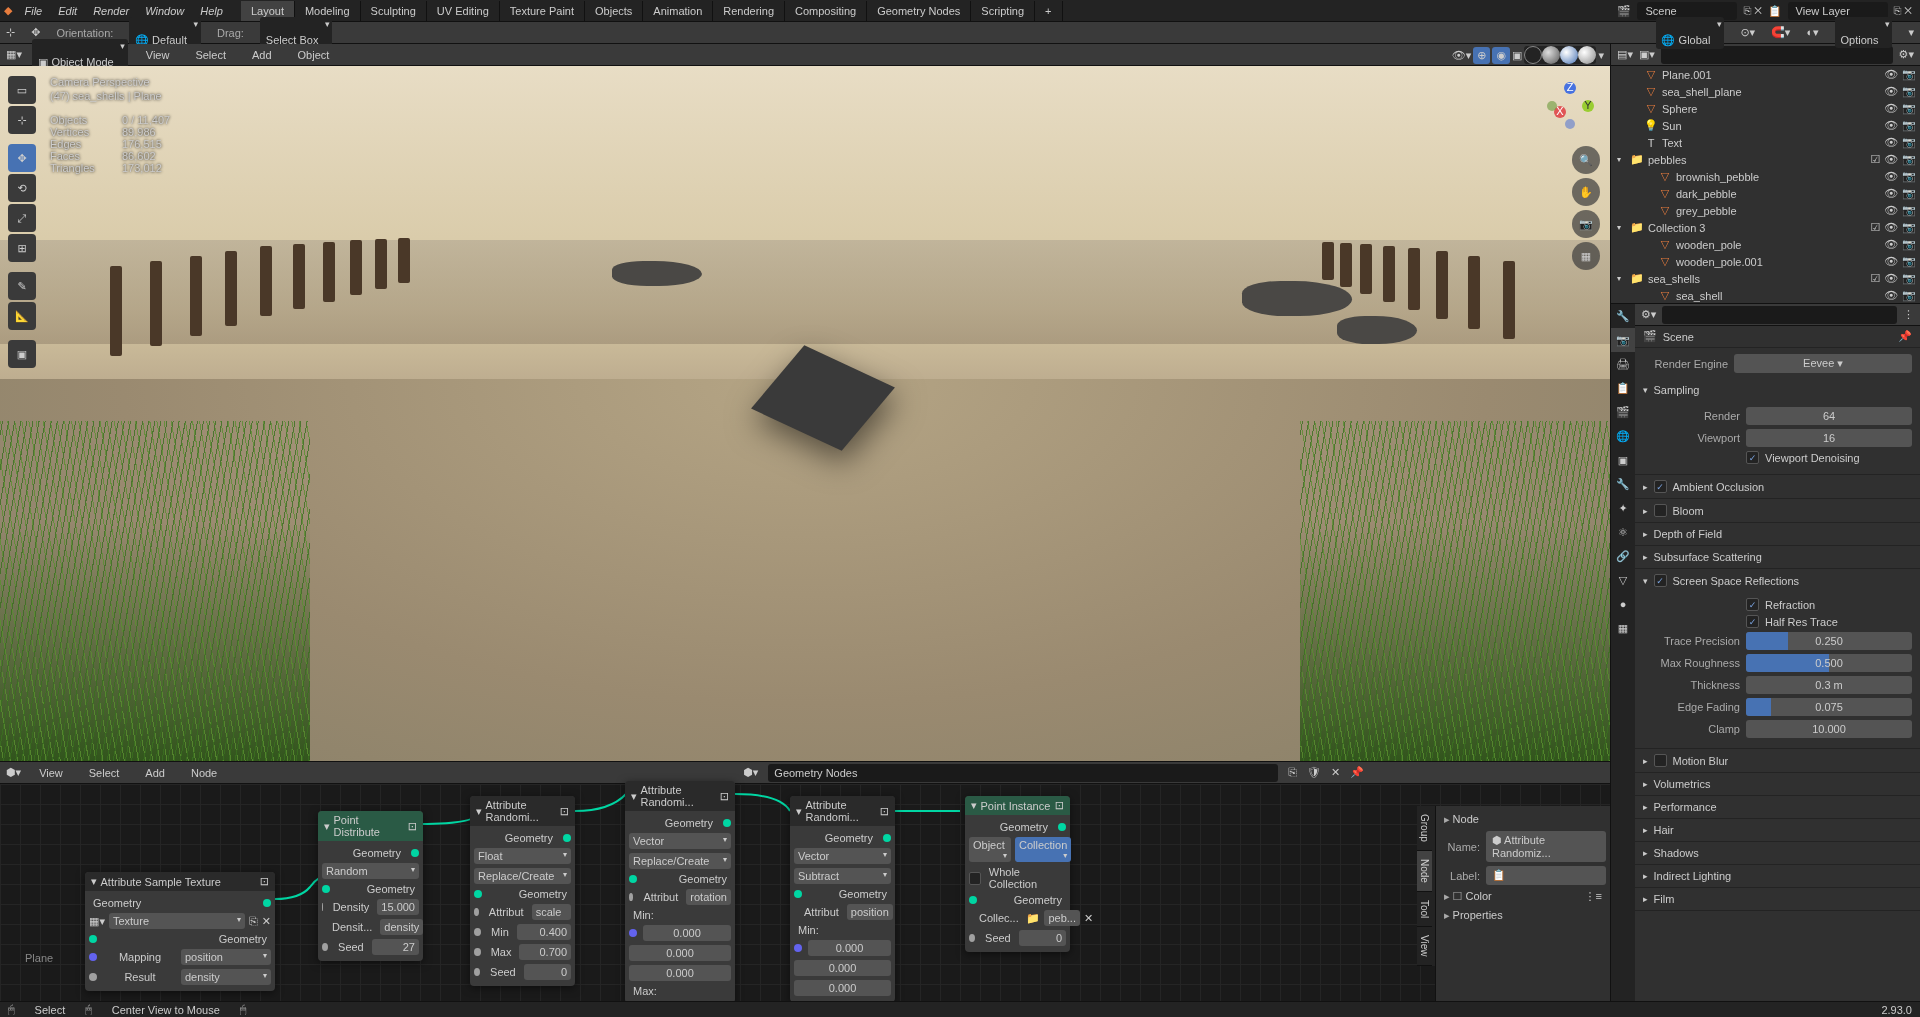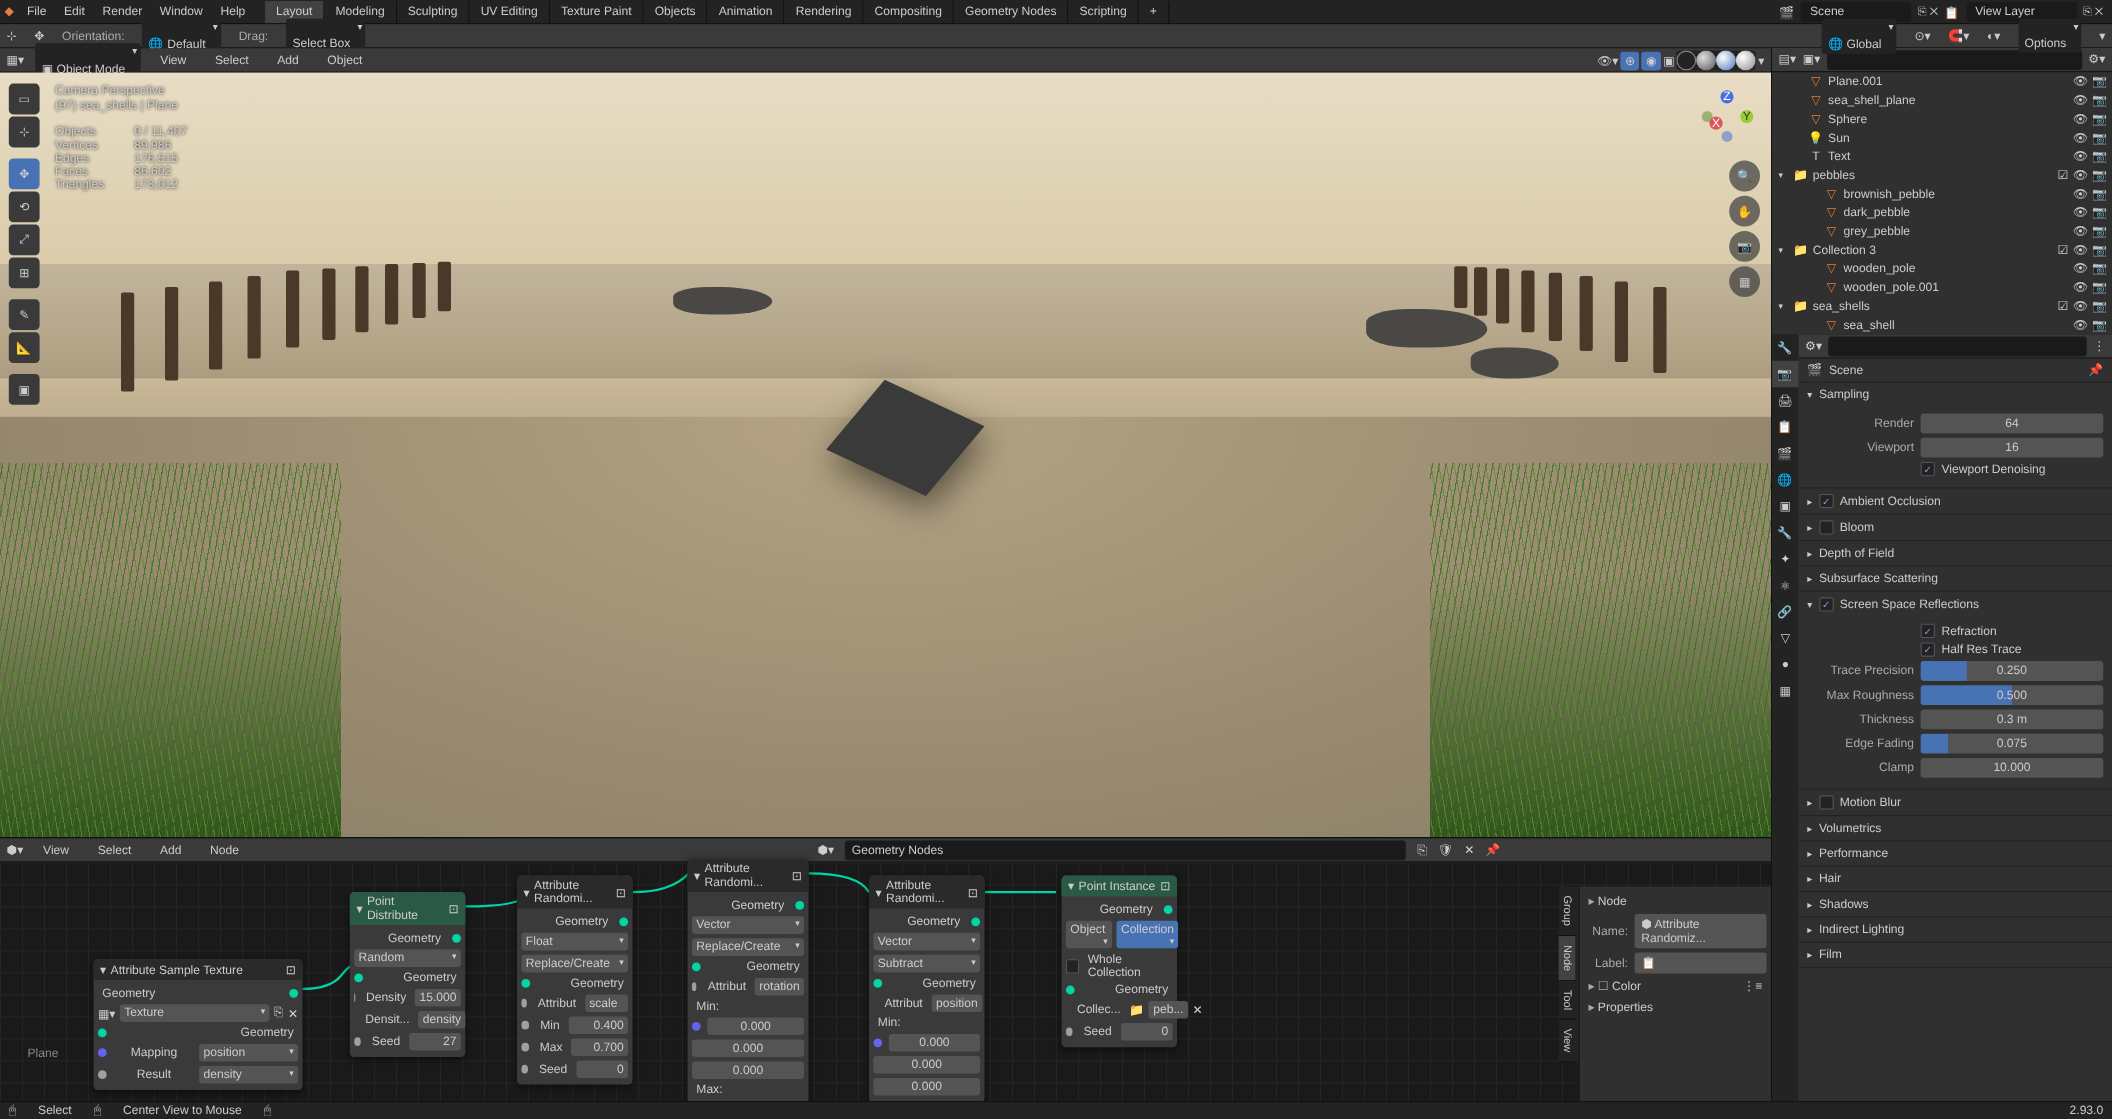--- a/index.html
+++ b/index.html
@@ -1,17 +1,17 @@
 <!DOCTYPE html>
 <html><head>
 <meta charset="utf-8">
 <style>
 * { margin:0; padding:0; box-sizing:border-box; font-family:Arial,sans-serif; font-size:11px; color:#cccccc; user-select:none; }
 body { background:#232323; width:1920px; height:1017px; overflow:hidden; position:relative; }
-.row { display:flex; align-items:center; }
+.row { display:flex; align-items:center;font-style:italic; }
 .topbar { background:#232323; height:22px; border-bottom:1px solid #111; display:flex; align-items:center; padding:0 4px; }
 .menu-item { padding:3px 8px; cursor:pointer; }
 .tabbar { display:flex; gap:0; margin-left:10px; }
 .tab { padding:4px 10px; background:#232323; border-right:1px solid #111; }
 .tab.active { background:#424242; }
 .toolbar { background:#3a3a3a; height:22px; display:flex; align-items:center; padding:0 6px; gap:16px; border-bottom:1px solid #111; }
 .label { color:#aaa; }
 .dropdown { background:#232323; padding:17px 14px 2px 6px; border-radius:3px; position:relative; }
 .dropdown::after { content:'▾'; position:absolute; right:3px; top:2px; font-size:9px; }
 .main { display:flex; height:calc(1017px - 44px - 16px); }
@@ -202,21 +202,21 @@
         <div class="post" style="right:215px;top:180px;height:56px;"></div>
         <div class="post" style="right:238px;top:178px;height:50px;"></div>
         <div class="post" style="right:258px;top:177px;height:44px;"></div>
         <div class="post" style="right:276px;top:176px;height:38px;"></div>
         <div class="cube"></div>
         <div class="grass-l"></div>
         <div class="grass-r"></div>
       </div>
       <div class="overlay">
         <div class="line">Camera Perspective</div>
-        <div class="line">(97) sea_shells | Plane</div>
+        <div class="line">(47) sea_shells | Plane</div>
         <div style="height:10px;"></div>
         <div class="stat">
             <span>Objects</span>
             <span>0 / 11,407</span>
           </div>
         <div class="stat">
             <span>Vertices</span>
             <span>89,986</span>
           </div>
         <div class="stat">
@@ -730,20 +730,24 @@
         <div class="prop-tab">●</div>
         <div class="prop-tab">▦</div>
       </div>
       <div class="prop-body">
         <div class="outliner-header" style="background:#3a3a3a;">
             <span>⚙▾</span>
             <input class="search" style="">
             <span>⋮</span>
           </div>
         <div class="prop-header">🎬 <span>Scene</span><span style="margin-left:auto;">📌</span></div>
+        <div class="prop-row" style="padding:6px 8px;">
+            <span class="lbl">Render Engine</span>
+            <div class="prop-val"><span>Eevee</span> ▾</div>
+          </div>
         <div class="panel">
             <div class="panel-head open">Sampling</div>
           <div class="panel-body">
             <div class="prop-row">
                 <span class="lbl">Render</span>
                 <div class="prop-val">64</div>
               </div>
             <div class="prop-row">
                 <span class="lbl">Viewport</span>
                 <div class="prop-val">16</div>

